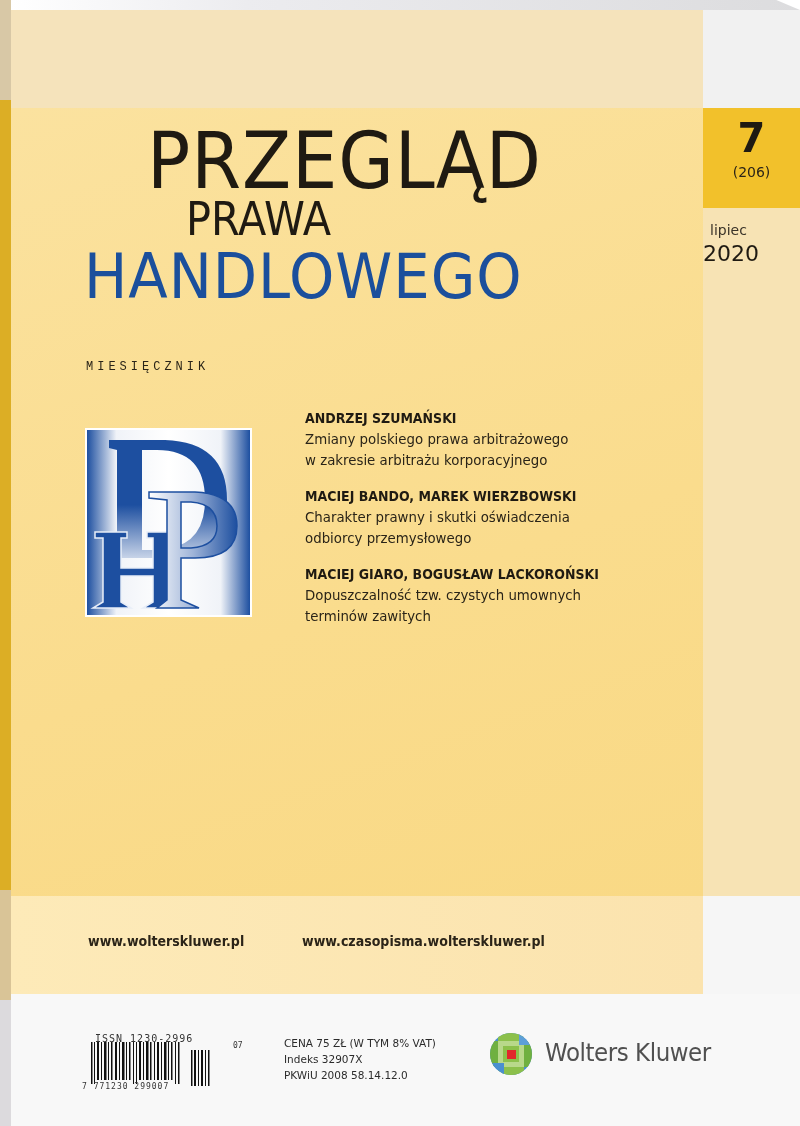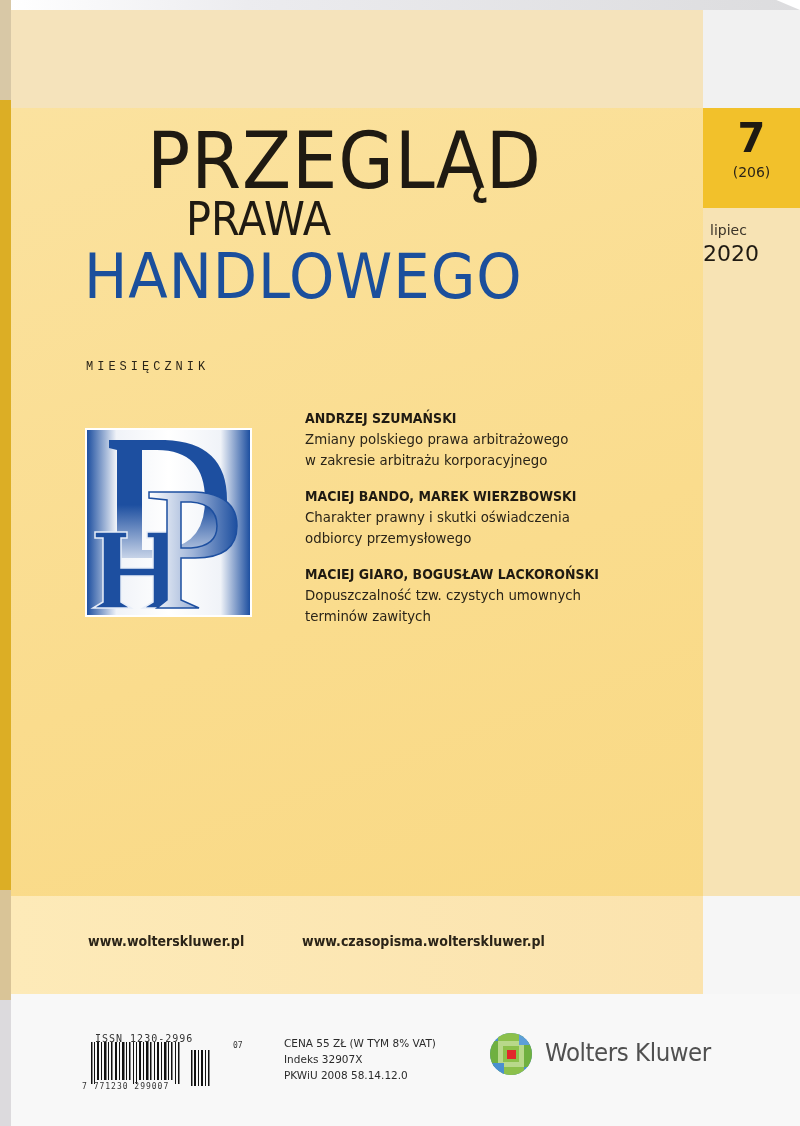--- a/index.html
+++ b/index.html
@@ -192,21 +192,21 @@
       <rect x="118" y="20" width="1" height="36"></rect>
         <rect x="121" y="20" width="2" height="36"></rect>
       <rect x="125" y="20" width="1" height="36"></rect>
         <rect x="128" y="20" width="1.5" height="36"></rect>
     </g>
   </svg>
   <div class="addon-digits">07</div>
   <div class="barcode-digits">7 771230 299007</div>
 
   <div class="price-info">
-    <div>CENA 55 ZŁ (W TYM 8% VAT)</div>
+    <div>CENA 75 ZŁ (W TYM 8% VAT)</div>
     <div>Indeks 32907X</div>
     <div>PKWiU 2008 58.14.12.0</div>
   </div>
 
   <svg class="wk-mark" viewBox="0 0 42 42">
     <rect x="0" y="0" width="42" height="42" fill="#4a8fd0"></rect>
     <rect x="8" y="0" width="26" height="42" fill="#8cc04b"></rect>
     <rect x="0" y="8" width="42" height="26" fill="#6fb040"></rect>
     <rect x="8" y="8" width="26" height="26" fill="#b8d88a"></rect>
     <rect x="13" y="13" width="16" height="16" fill="#8cc04b"></rect>

